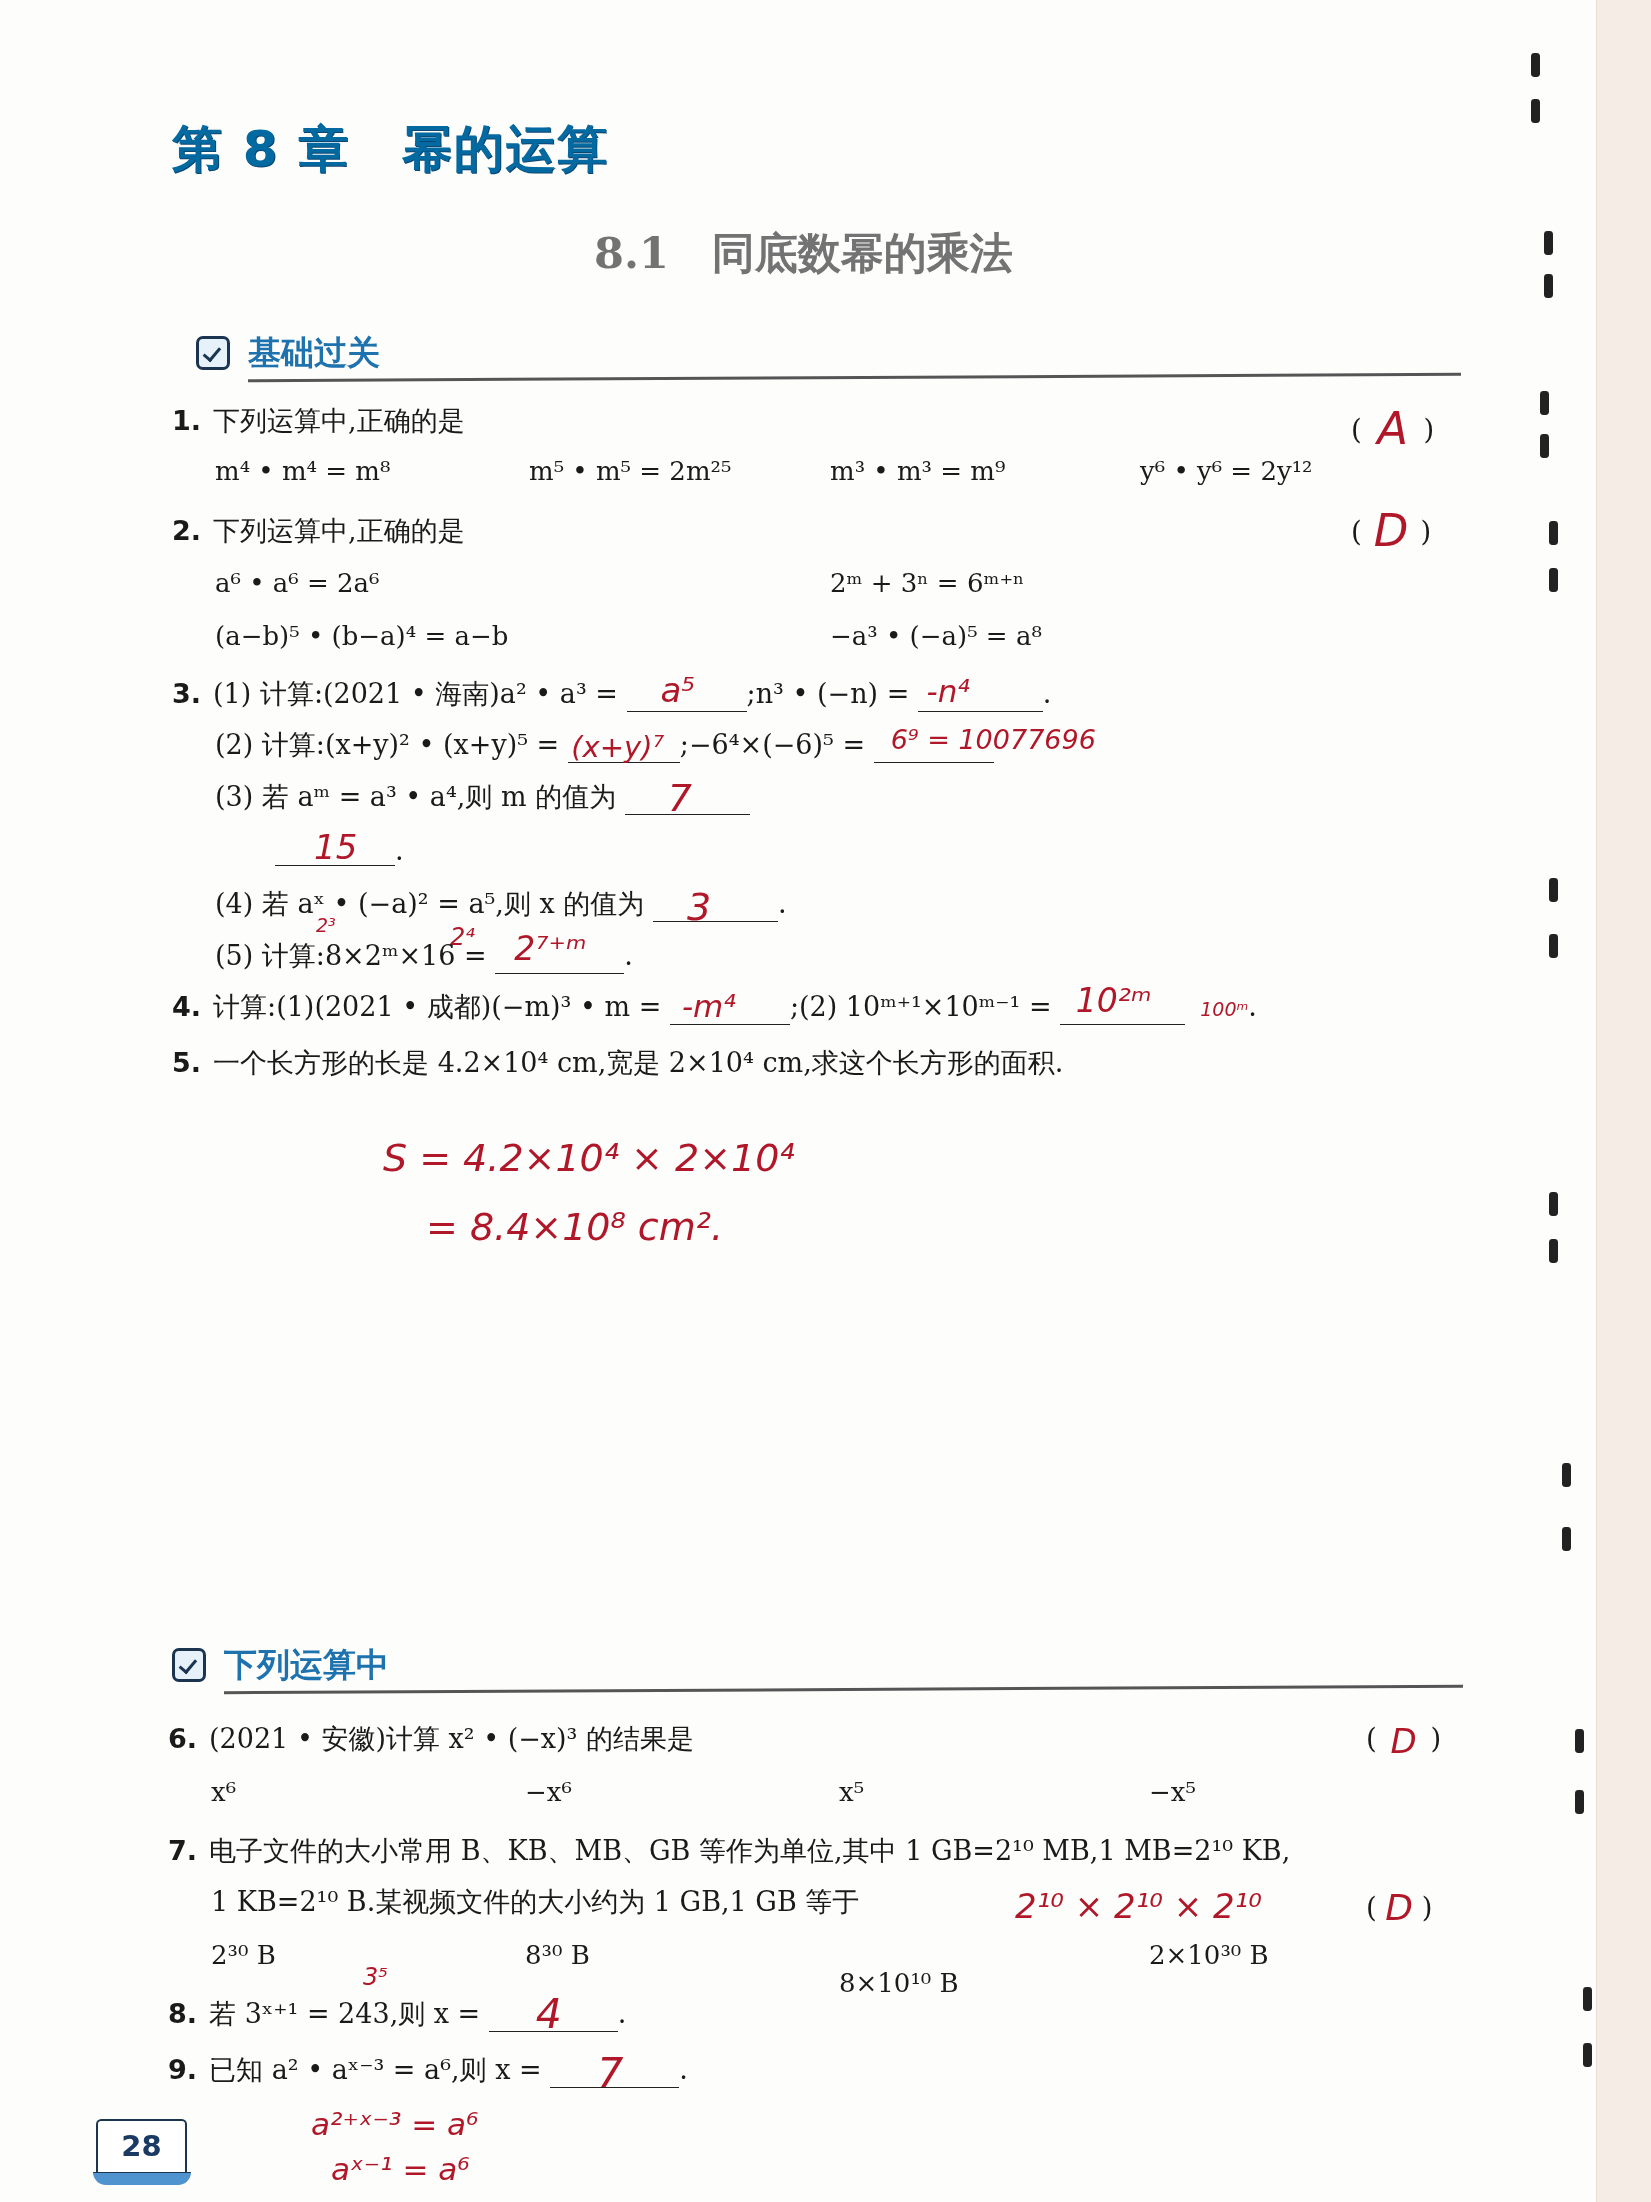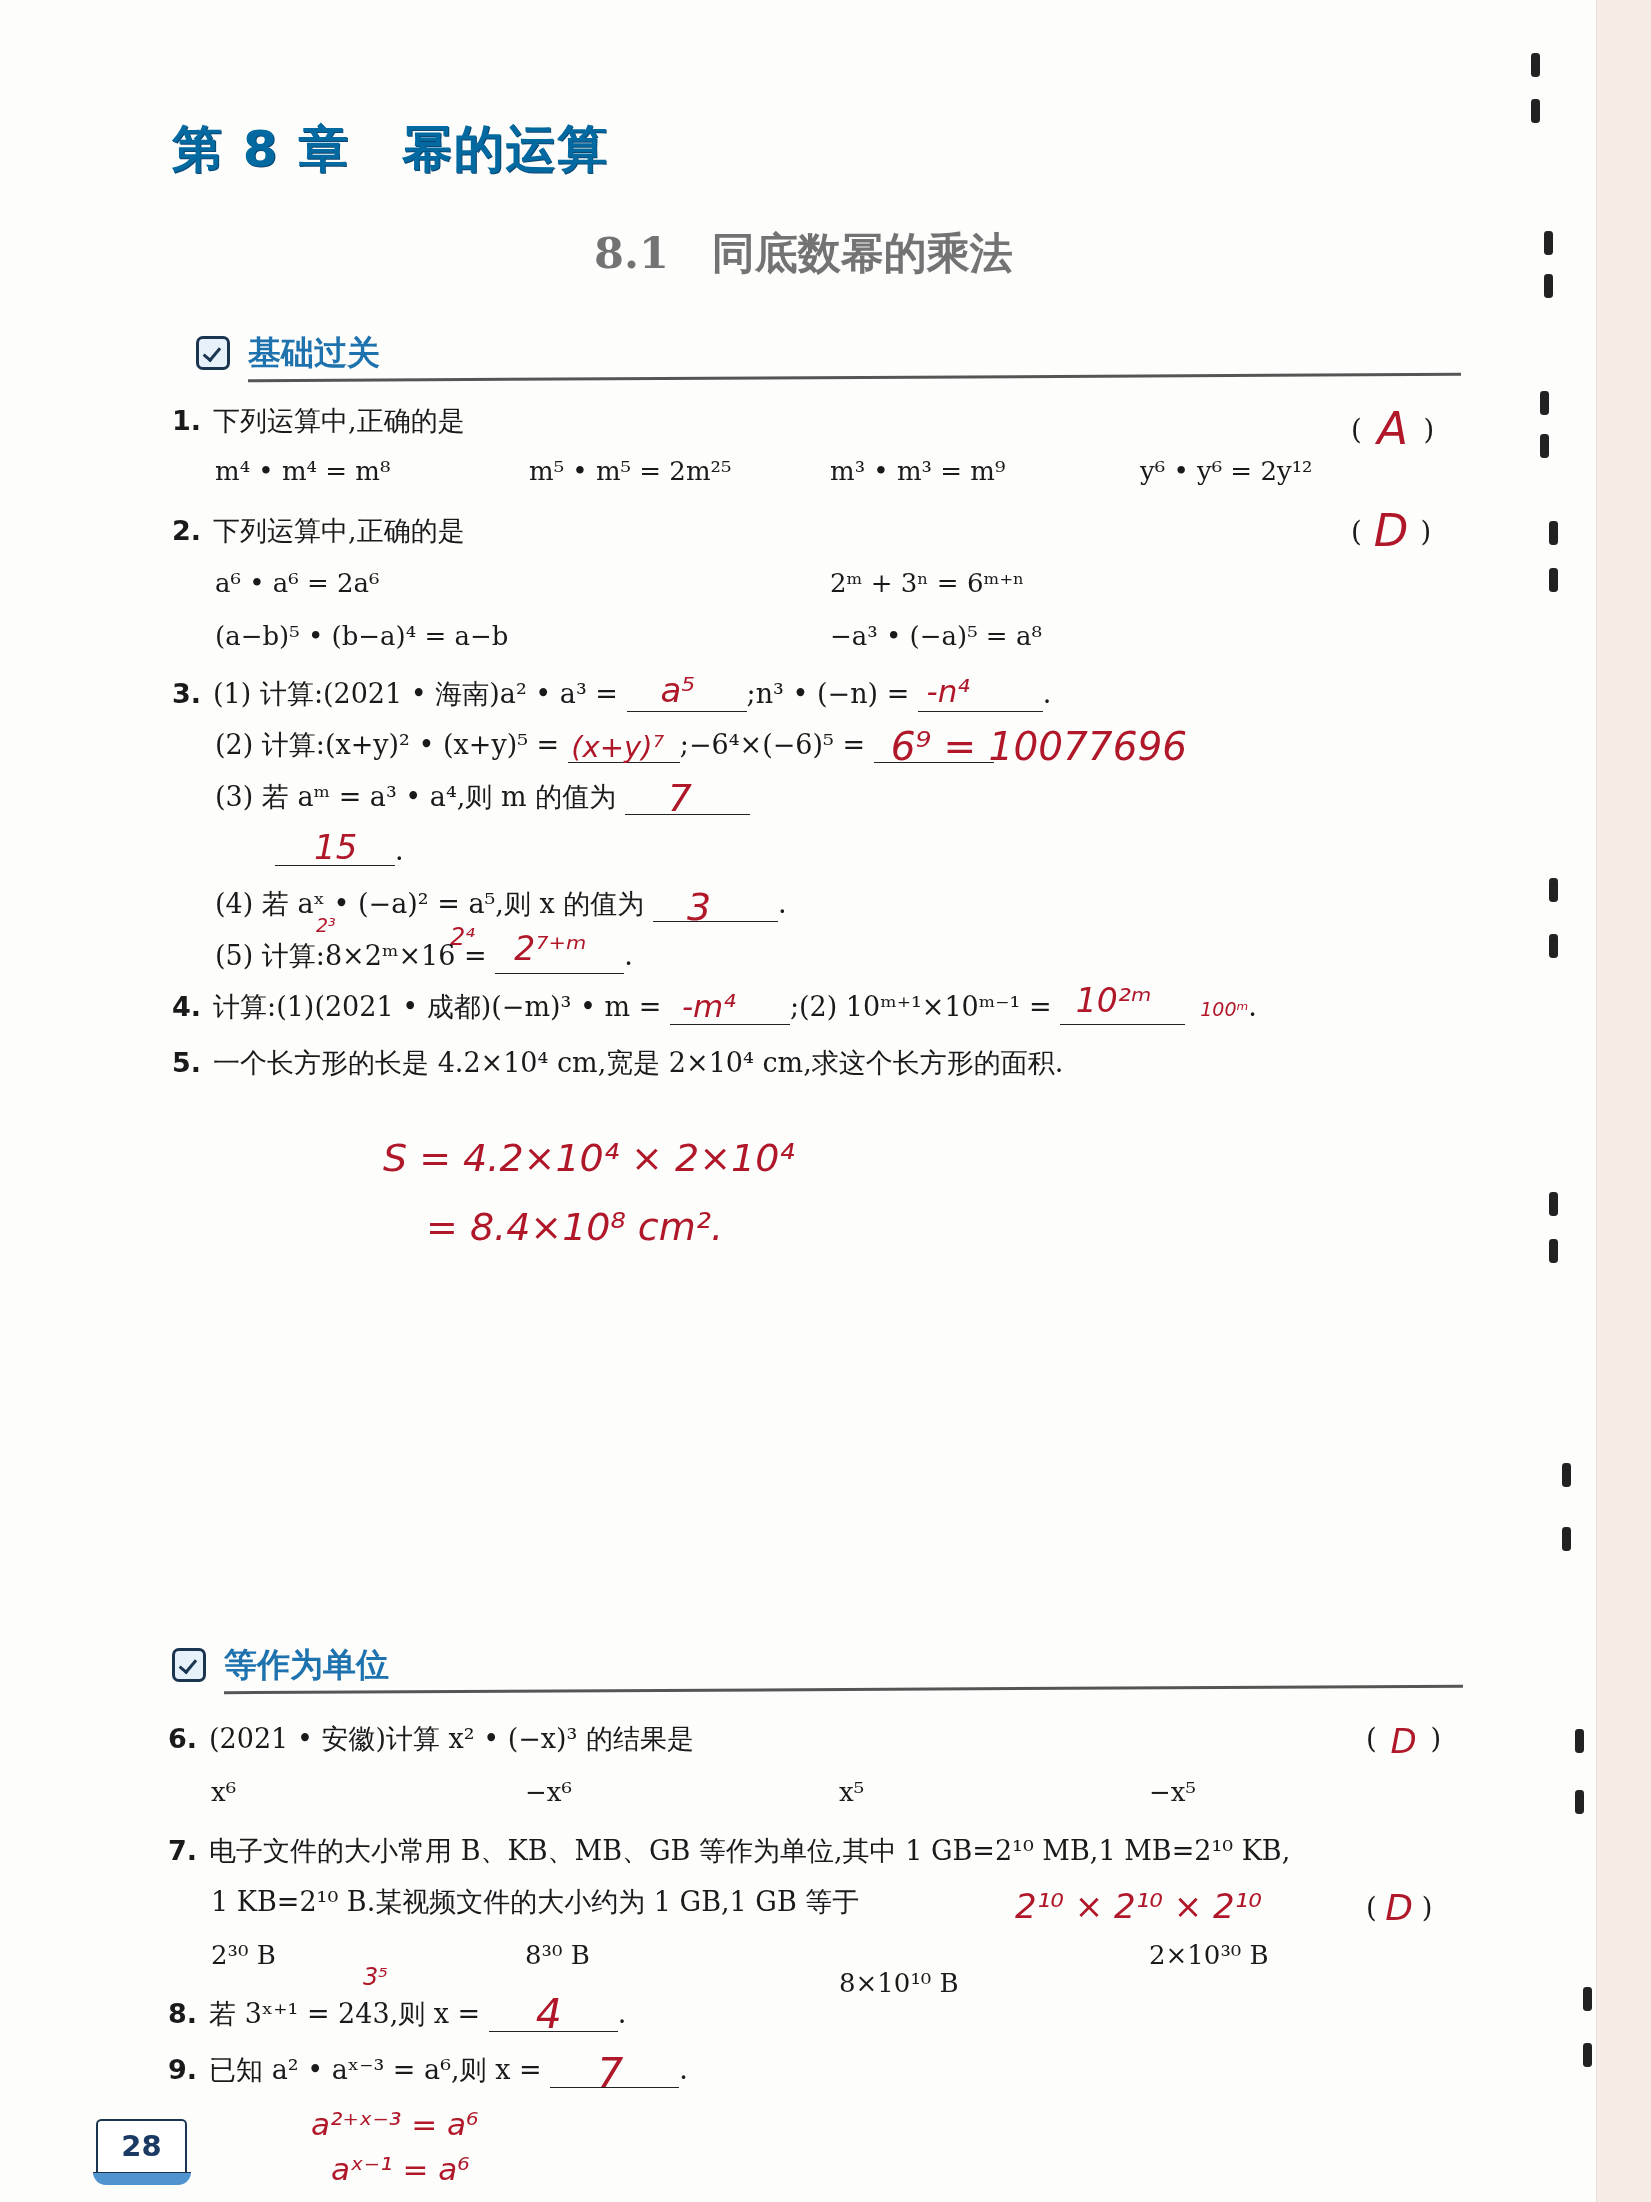--- a/index.html
+++ b/index.html
@@ -90,21 +90,21 @@
 <div class="opt" style="left:830px;top:621px;">−a³ • (−a)⁵ = a⁸</div>
 
 <div class="q" style="left:172px;top:676px;">
   <span class="num">3.</span><span>(1) 计算:(2021 • 海南)a² • a³ =</span>
   <span class="blank" style="width:120px;"><span class="hw" style="left:34px;top:-12px;font-size:34px;">a⁵</span></span><span>;n³ • (−n) =</span>
   <span class="blank" style="width:125px;"><span class="hw" style="left:8.6px;top:-8.6px;font-size:31px;">-n⁴</span></span><span>.</span>
 </div>
 <div class="q" style="left:215px;top:727px;">
   <span>(2) 计算:(x+y)² • (x+y)⁵ =</span>
   <span class="blank" style="width:112px;"><span class="hw" style="left:3.4px;top:-3.4px;font-size:29px;">(x+y)⁷</span></span><span>;−6⁴×(−6)⁵ =</span>
-  <span class="blank" style="width:120px;"><span class="hw" style="left:17px;top:-8.6px;font-size:39px;text-align:right;">6⁹ = 10077696</span></span>
+  <span class="blank" style="width:120px;"><span class="hw" style="left:17px;top:-8.6px;font-size:27px;text-align:right;">6⁹ = 10077696</span></span>
 </div>
 <div class="q" style="left:215px;top:779px;">
   <span>(3) 若 aᵐ = a³ • a⁴,则 m 的值为</span>
   <span class="blank" style="width:125px;"><span class="hw" style="left:43px;top:-8.6px;font-size:38px;">7</span></span>
 </div>
 <div class="q" style="left:275px;top:835px;">
   <span class="blank" style="width:120px;"><span class="hw" style="left:39px;top:-8.6px;font-size:34px;">15</span></span><span>.</span>
 </div>
 <div class="q" style="left:215px;top:886px;">
   <span>(4) 若 aˣ • (−a)² = a⁵,则 x 的值为</span>
@@ -124,21 +124,21 @@
 </div>
 
 <div class="q" style="left:172px;top:1045px;">
   <span class="num">5.</span><span>一个长方形的长是 4.2×10⁴ cm,宽是 2×10⁴ cm,求这个长方形的面积.</span>
 </div>
 <div class="hw" style="left:383px;top:1136px;font-size:38px;">S = 4.2×10⁴ × 2×10⁴</div>
 <div class="hw" style="left:426px;top:1205px;font-size:38px;">= 8.4×10⁸ cm².</div>
 
 <div class="sec-head" style="top:1643px;width:1291px;">
   <div class="sec-icon"></div>
-  <div class="sec-label">等作为单位</div>
+  <div class="sec-label">下列运算中</div>
   <div class="sec-line" style="top:45px;width:1239px;transform:rotate(-0.3deg);"></div>
 </div>
 
 <div class="q" style="left:168px;top:1721px;">
   <span class="num">6.</span><span>(2021 • 安徽)计算 x² • (−x)³ 的结果是</span>
 </div>
 <div class="paren" style="left:1366px;top:1716px;"><span>(</span><span class="hw" style="position:relative;font-size:34px;top:5.2px;margin:0 13.8px;">D</span><span>)</span></div>
 <div class="opt" style="left:211px;top:1777px;">x⁶</div>
 <div class="opt" style="left:525px;top:1777px;">−x⁶</div>
 <div class="opt" style="left:839px;top:1777px;">x⁵</div>

